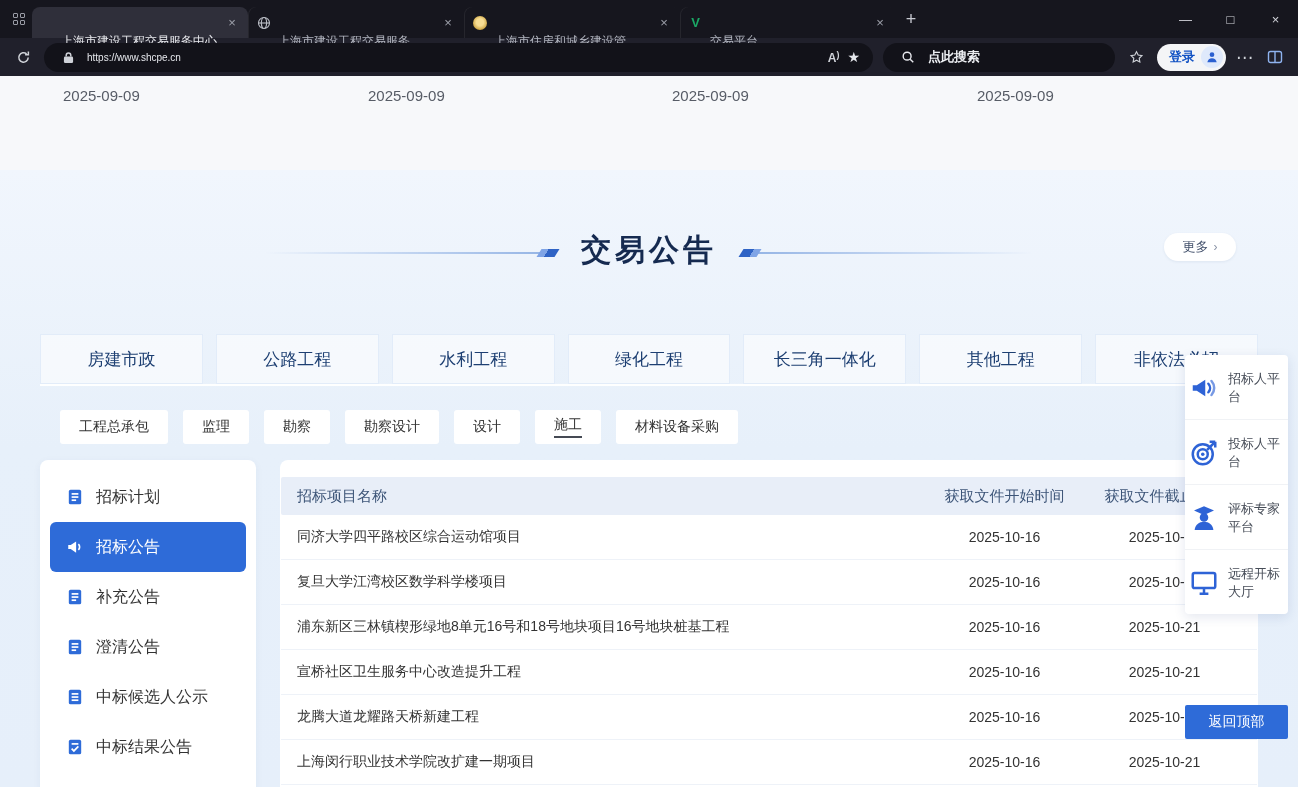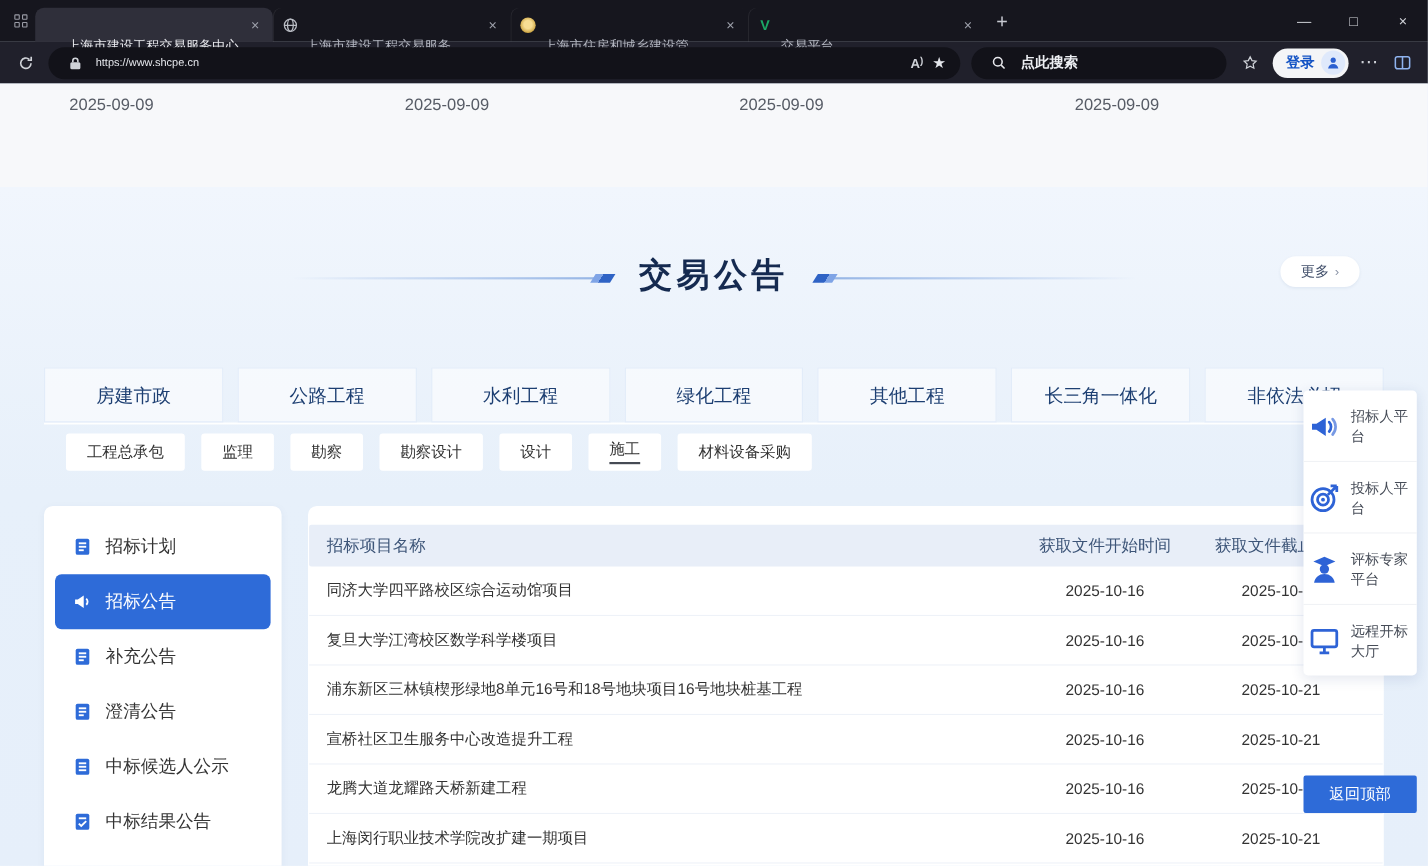--- a/index.html
+++ b/index.html
@@ -66,21 +66,21 @@
   .more-btn { position:absolute; top:63px; right:62px; width:72px; height:28px; background:#fff; border-radius:14px;
       display:flex; align-items:center; justify-content:center; gap:5px; font-size:13px; color:#42506b;
       box-shadow:0 1px 3px rgba(30,60,120,0.08); cursor:pointer; }
   .chev { font-size:12px; color:#8a93a6; }
 
   .cat-tabs { position:absolute; top:164px; left:40px; width:1218px; height:52px; display:flex; gap:13px;
       border-bottom:2px solid rgba(255,255,255,0.95); }
   .cat-tab { flex:1; background:rgba(255,255,255,0.55); border:1px solid #e2ecf9; display:flex; align-items:center;
       justify-content:center; font-size:17px; color:#1d3f72; cursor:pointer; }
 
-  .sub-filters { position:absolute; top:224px; left:60px; display:flex; gap:15px; }
+  .sub-filters { position:absolute; top:240px; left:60px; display:flex; gap:15px; }
   .chip { height:34px; background:#fff; border-radius:3px; display:flex; align-items:center; padding:0 19px;
       font-size:14px; color:#333; cursor:pointer; }
   .chip.active span { border-bottom:2px solid #454a54; padding-bottom:2px; }
 
   .side-card { position:absolute; top:290px; left:40px; width:216px; height:345px; background:#fff; border-radius:8px;
       padding-top:12px; overflow:hidden; box-shadow:0 2px 8px rgba(30,60,120,0.05); }
   .side-item { height:50px; margin:0 10px; border-radius:6px; display:flex; align-items:center; gap:12px;
       padding-left:16px; font-size:16px; color:#333; cursor:pointer; }
   .side-item.active { background:#2e6bd8; color:#fff; }
   .s-icon { width:18px; height:18px; color:#2e6bd8; display:flex; flex-shrink:0; }
@@ -232,22 +232,22 @@
     <div class="more-btn">
       <span>更多</span>
       <span class="chev">›</span>
     </div>
 
     <div class="cat-tabs">
       <div class="cat-tab">房建市政</div>
       <div class="cat-tab">公路工程</div>
       <div class="cat-tab">水利工程</div>
       <div class="cat-tab">绿化工程</div>
+      <div class="cat-tab">长三角一体化</div>
       <div class="cat-tab">其他工程</div>
-      <div class="cat-tab">长三角一体化</div>
       <div class="cat-tab">非依法必招</div>
     </div>
 
     <div class="sub-filters">
       <div class="chip">
           <span>工程总承包</span>
         </div>
       <div class="chip">
           <span>监理</span>
         </div>

